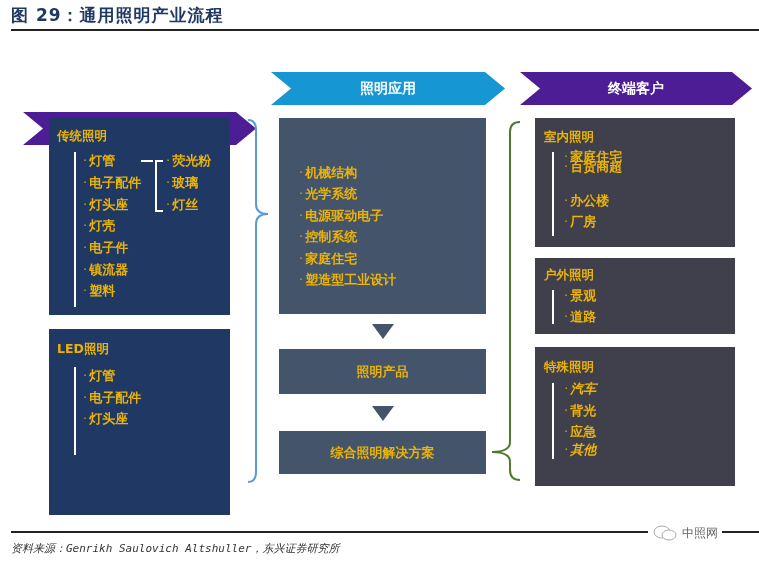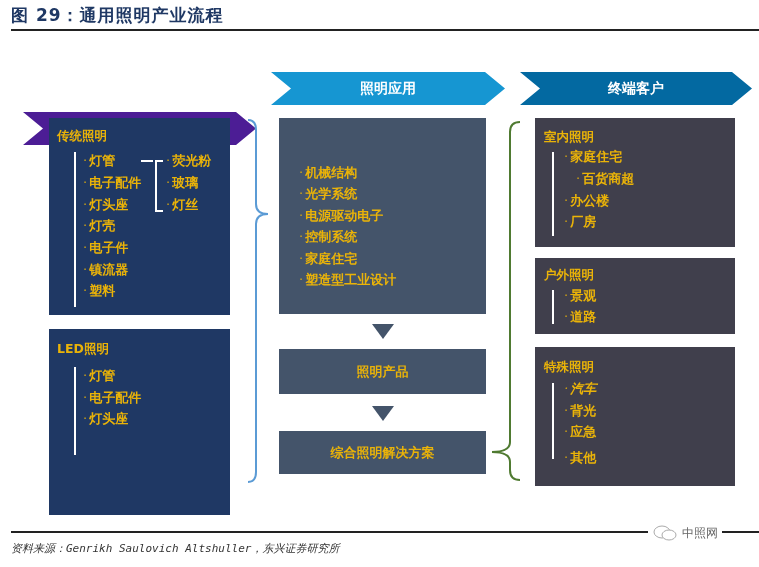--- a/index.html
+++ b/index.html
@@ -14,21 +14,21 @@
   .rule-bot { position: absolute; left: 11px; top: 531px; width: 748px; height: 2px; background: #222; }
 
   .chevron {
     position: absolute; top: 72px; height: 33px;
     display: flex; align-items: center; justify-content: center;
     color: #fff; font-weight: bold; font-size: 14px;
     clip-path: polygon(0 0, calc(100% - 20px) 0, 100% 50%, calc(100% - 20px) 100%, 0 100%, 20px 50%);
   }
   .chev-1 { left: 23px; width: 233px; background: #4c1d95; margin-top: 40px; }
   .chev-2 { left: 271px; width: 234px; background: #1696d2; }
-  .chev-3 { left: 520px; width: 232px; background: #0369a1; align-items: center; }
+  .chev-3 { left: 520px; width: 232px; background: #4c1d95; align-items: center; }
 
   .box { position: absolute; color: #eab308; font-weight: bold; }
   .box-navy { background: #1f3864; }
   .box-slate { background: #44546a; }
   .box-dark { background: #403f4c; }
 
   .box-title { position: absolute; font-size: 12.5px; }
   .vline { position: absolute; width: 2px; background: #fff; }
   .item { position: absolute; font-size: 13px; white-space: nowrap; }
   .item .dot { font-weight: normal; margin-right: 2px; opacity: 0.85; }
@@ -121,39 +121,39 @@
 </div>
 
 <svg class="brace" style="left:490px;top:120px;" width="32" height="362" viewBox="0 0 32 362">
   <path d="M30,2 Q20,2 20,12 L20,322 Q20,332 2,332 Q20,332 20,342 L20,350 Q20,360 30,360" fill="none" stroke="#4f7a31" stroke-width="2"></path>
 </svg>
 
 <div class="box box-dark" style="left:535px;top:118px;width:200px;height:129px;">
   <div class="box-title" style="left:9px;top:11px;">室内照明</div>
   <div class="vline" style="left:17px;top:34px;height:84px;"></div>
   <div class="item" style="left:29px;top:30px;"><span class="dot">·</span><span>家庭住宅</span></div>
-  <div class="item" style="left:29px;top:52px;margin-left:12px;"><span class="dot">·</span><span>百货商超</span></div>
+  <div class="item" style="left:29px;top:40px;"><span class="dot">·</span><span>百货商超</span></div>
   <div class="item" style="left:29px;top:74px;"><span class="dot">·</span><span>办公楼</span></div>
   <div class="item" style="left:29px;top:95px;"><span class="dot">·</span><span>厂房</span></div>
 </div>
 
 <div class="box box-dark" style="left:535px;top:258px;width:200px;height:76px;">
   <div class="box-title" style="left:9px;top:9px;">户外照明</div>
   <div class="vline" style="left:17px;top:32px;height:34px;"></div>
   <div class="item" style="left:29px;top:29px;"><span class="dot">·</span><span>景观</span></div>
   <div class="item" style="left:29px;top:50px;"><span class="dot">·</span><span>道路</span></div>
 </div>
 
 <div class="box box-dark" style="left:535px;top:347px;width:200px;height:139px;">
   <div class="box-title" style="left:9px;top:12px;">特殊照明</div>
   <div class="vline" style="left:17px;top:36px;height:76px;"></div>
   <div class="item" style="left:29px;top:33px;font-style:italic;"><span class="dot">·</span><span>汽车</span></div>
   <div class="item" style="left:29px;top:55px;"><span class="dot">·</span><span>背光</span></div>
   <div class="item" style="left:29px;top:76px;"><span class="dot">·</span><span>应急</span></div>
-  <div class="item" style="left:29px;top:102px;"><span class="dot">·</span><span>其他</span></div>
+  <div class="item" style="left:29px;top:94px;font-style:italic;"><span class="dot">·</span><span>其他</span></div>
 </div>
 
 <div class="rule-bot"></div>
 <div class="footer-src">资料来源：Genrikh Saulovich Altshuller，东兴证券研究所</div>
 <div class="watermark">
   <svg width="26" height="18" viewBox="0 0 26 18" style="margin-right:4px;">
     <ellipse cx="10" cy="8" rx="8" ry="6" fill="none" stroke="#aaa" stroke-width="1"></ellipse>
     <ellipse cx="17" cy="11" rx="7" ry="5" fill="#fff" stroke="#aaa" stroke-width="1"></ellipse>
   </svg>
   <span>中照网</span>

